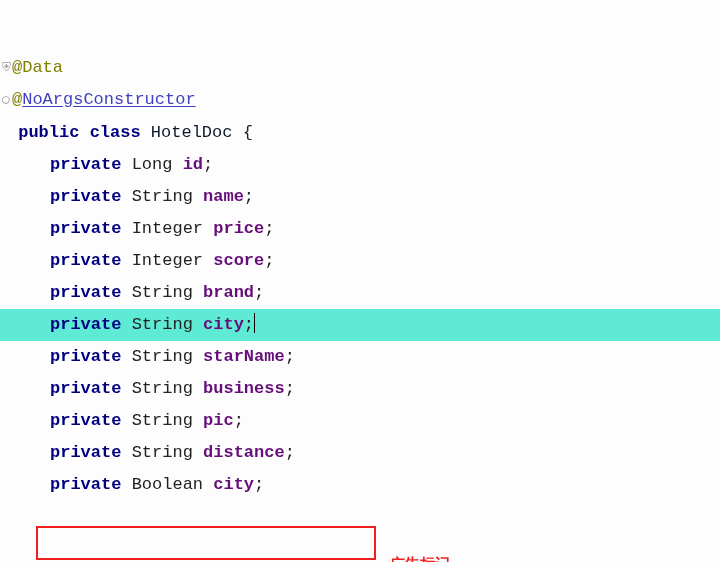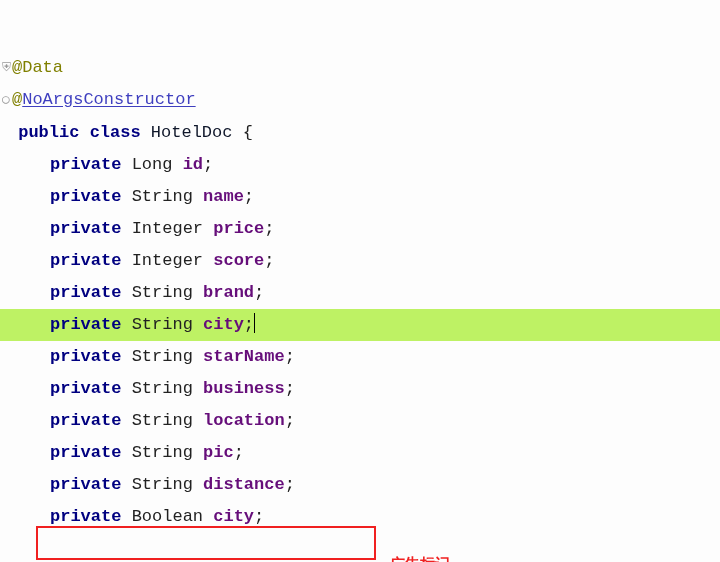--- a/index.html
+++ b/index.html
@@ -16,21 +16,21 @@
     padding: 4px 0 0 0;
     line-height: 32px;
     margin-top: 48px;
   }
   .line {
     white-space: pre;
     padding-left: 8px;
     position: relative;
   }
   .line.highlighted {
-    background: #bef264;
+    background: #5eead4;
   }
   .gutter-icon {
     display: inline-block;
     width: 10px;
     color: #999;
     font-size: 12px;
     vertical-align: middle;
     margin-left: -6px;
   }
   .annotation { color: #808000; }
@@ -85,21 +85,20 @@
 
   <div id="fields-area">
       <div class="line"><span class="indent"></span><span class="keyword">private</span> <span class="type">Long</span> <span class="field">id</span><span class="punct">;</span></div>
       <div class="line"><span class="indent"></span><span class="keyword">private</span> <span class="type">String</span> <span class="field">name</span><span class="punct">;</span></div>
       <div class="line"><span class="indent"></span><span class="keyword">private</span> <span class="type">Integer</span> <span class="field">price</span><span class="punct">;</span></div>
       <div class="line"><span class="indent"></span><span class="keyword">private</span> <span class="type">Integer</span> <span class="field">score</span><span class="punct">;</span></div>
       <div class="line"><span class="indent"></span><span class="keyword">private</span> <span class="type">String</span> <span class="field">brand</span><span class="punct">;</span></div>
       <div class="line highlighted"><span class="indent"></span><span class="keyword">private</span> <span class="type">String</span> <span class="field">city</span><span class="punct">;</span><span class="cursor"></span></div>
       <div class="line"><span class="indent"></span><span class="keyword">private</span> <span class="type">String</span> <span class="field">starName</span><span class="punct">;</span></div>
       <div class="line"><span class="indent"></span><span class="keyword">private</span> <span class="type">String</span> <span class="field">business</span><span class="punct">;</span></div>
-      <div class="line"><span class="indent"></span><span class="keyword">private</span> <span class="type">String</span> <span class="field">location</span><span class="punct">;</span></div>
       <div class="line"><span class="indent"></span><span class="keyword">private</span> <span class="type">String</span> <span class="field">pic</span><span class="punct">;</span></div>
       <div class="line"><span class="indent"></span><span class="keyword">private</span> <span class="type">String</span> <span class="field">distance</span><span class="punct">;</span></div>
       <div class="line"><span class="indent"></span><span class="keyword">private</span> <span class="type">Boolean</span> <span class="field">city</span><span class="punct">;</span></div>
     </div>
 
 </div>
 
 <div class="redbox"></div>
 <div class="red-note">广告标记</div>
 

